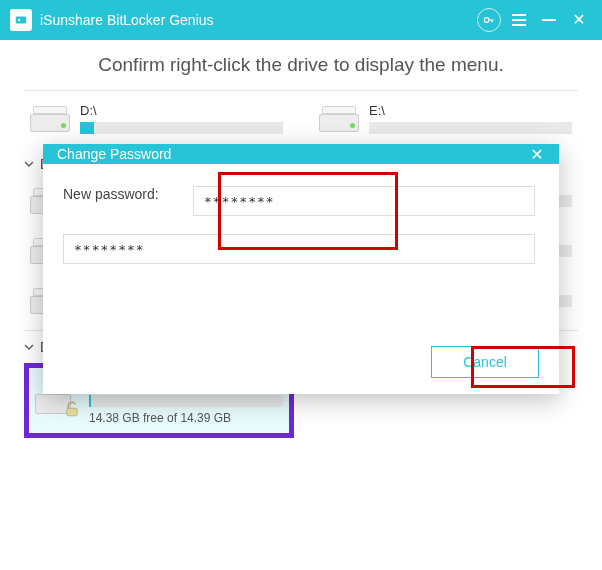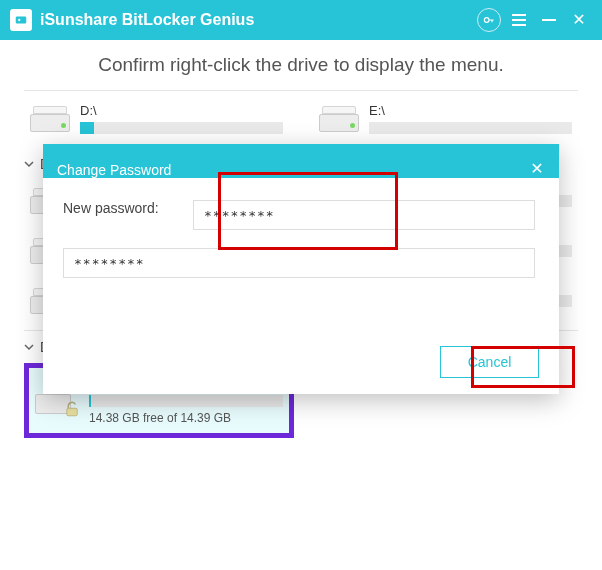--- a/index.html
+++ b/index.html
@@ -22,21 +22,21 @@
     padding: 0 8px 0 10px;
   }
   .app-icon {
     width: 22px; height: 22px;
     background: #fff;
     border-radius: 3px;
     display: flex; align-items: center; justify-content: center;
     margin-right: 8px;
   }
   .app-icon svg { width: 14px; height: 14px; }
-  .app-title { font-size: 16px; font-weight: 700; flex: 0 0 auto; }
+  .app-title { font-size: 14px; font-weight: 400; flex: 0 0 auto; }
   .titlebar-spacer { flex: 1; }
   .buy-btn {
     background: #ff9a1f;
     color: #fff;
     border: none;
     height: 26px;
     padding: 0 12px;
     font-size: 13px;
     border-radius: 2px;
     margin-right: 6px;
@@ -114,41 +114,41 @@
     position:absolute; right:-2px; bottom:-2px; width:18px; height:18px;
   }
   .dialog {
     position: absolute;
     left: 43px; top: 144px;
     width: 516px; height: 250px;
     background: #fff;
     box-shadow: 0 6px 24px rgba(0,0,0,0.25);
   }
   .dialog-header {
-    height: 34px; background: #27c3d6; color:#fff;
-    display:flex; align-items:flex-end; padding: 0 10px 0 14px;
+    height: 20px; background: #27c3d6; color:#fff;
+    display:flex; align-items:center; padding: 0 10px 0 14px;
     font-size: 14px;
     gap: 40px;
   }
   .dialog-header .spacer { flex:1; }
   .dialog-close { cursor:pointer; font-size:16px; width:24px; text-align:center; }
   .dialog-body { padding: 22px 24px 0 20px; }
   .form-row { display:flex; margin-bottom: 18px; }
   .form-label { width: 130px; font-size: 14px; color: #444; }
   .form-input {
     flex: 1; height: 30px; border: 1px solid #ddd;
     padding: 0 10px; font-size: 13px; color:#333;
     font-family: monospace; letter-spacing: 1px;
   }
   .dialog-footer {
     position:absolute; bottom: 16px; right: 20px;
     display:flex; gap: 14px;
   }
   .btn {
-    width: 99px; height: 32px; font-size: 14px; cursor:pointer;
+    width: 108px; height: 32px; font-size: 14px; cursor:pointer;
     border: 1px solid #27c3d6; background:#fff; color:#27c3d6;
   }
   .btn.primary { background:#27c3d6; color:#fff; }
 
   
   .annot {
     position: absolute; border: 3px solid #d40000; pointer-events: none;
   }
   .annot.inputs { left: 218px; top: 172px; width: 180px; height: 78px; }
   .annot.change { left: 471px; top: 346px; width: 104px; height: 42px; }

